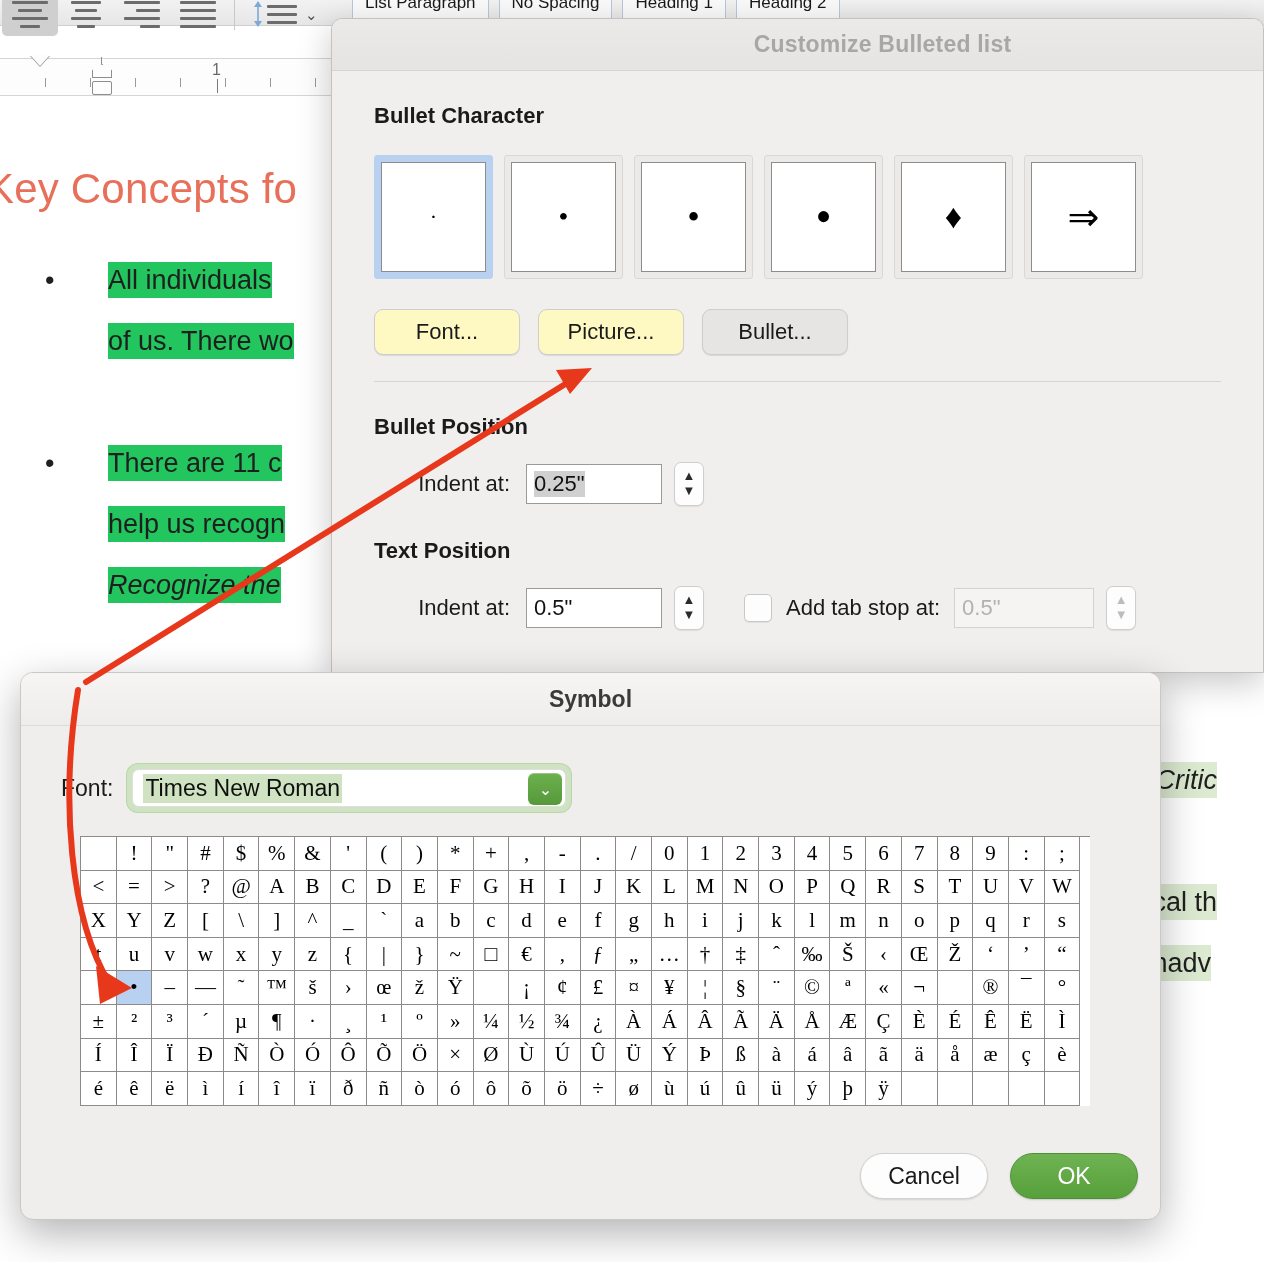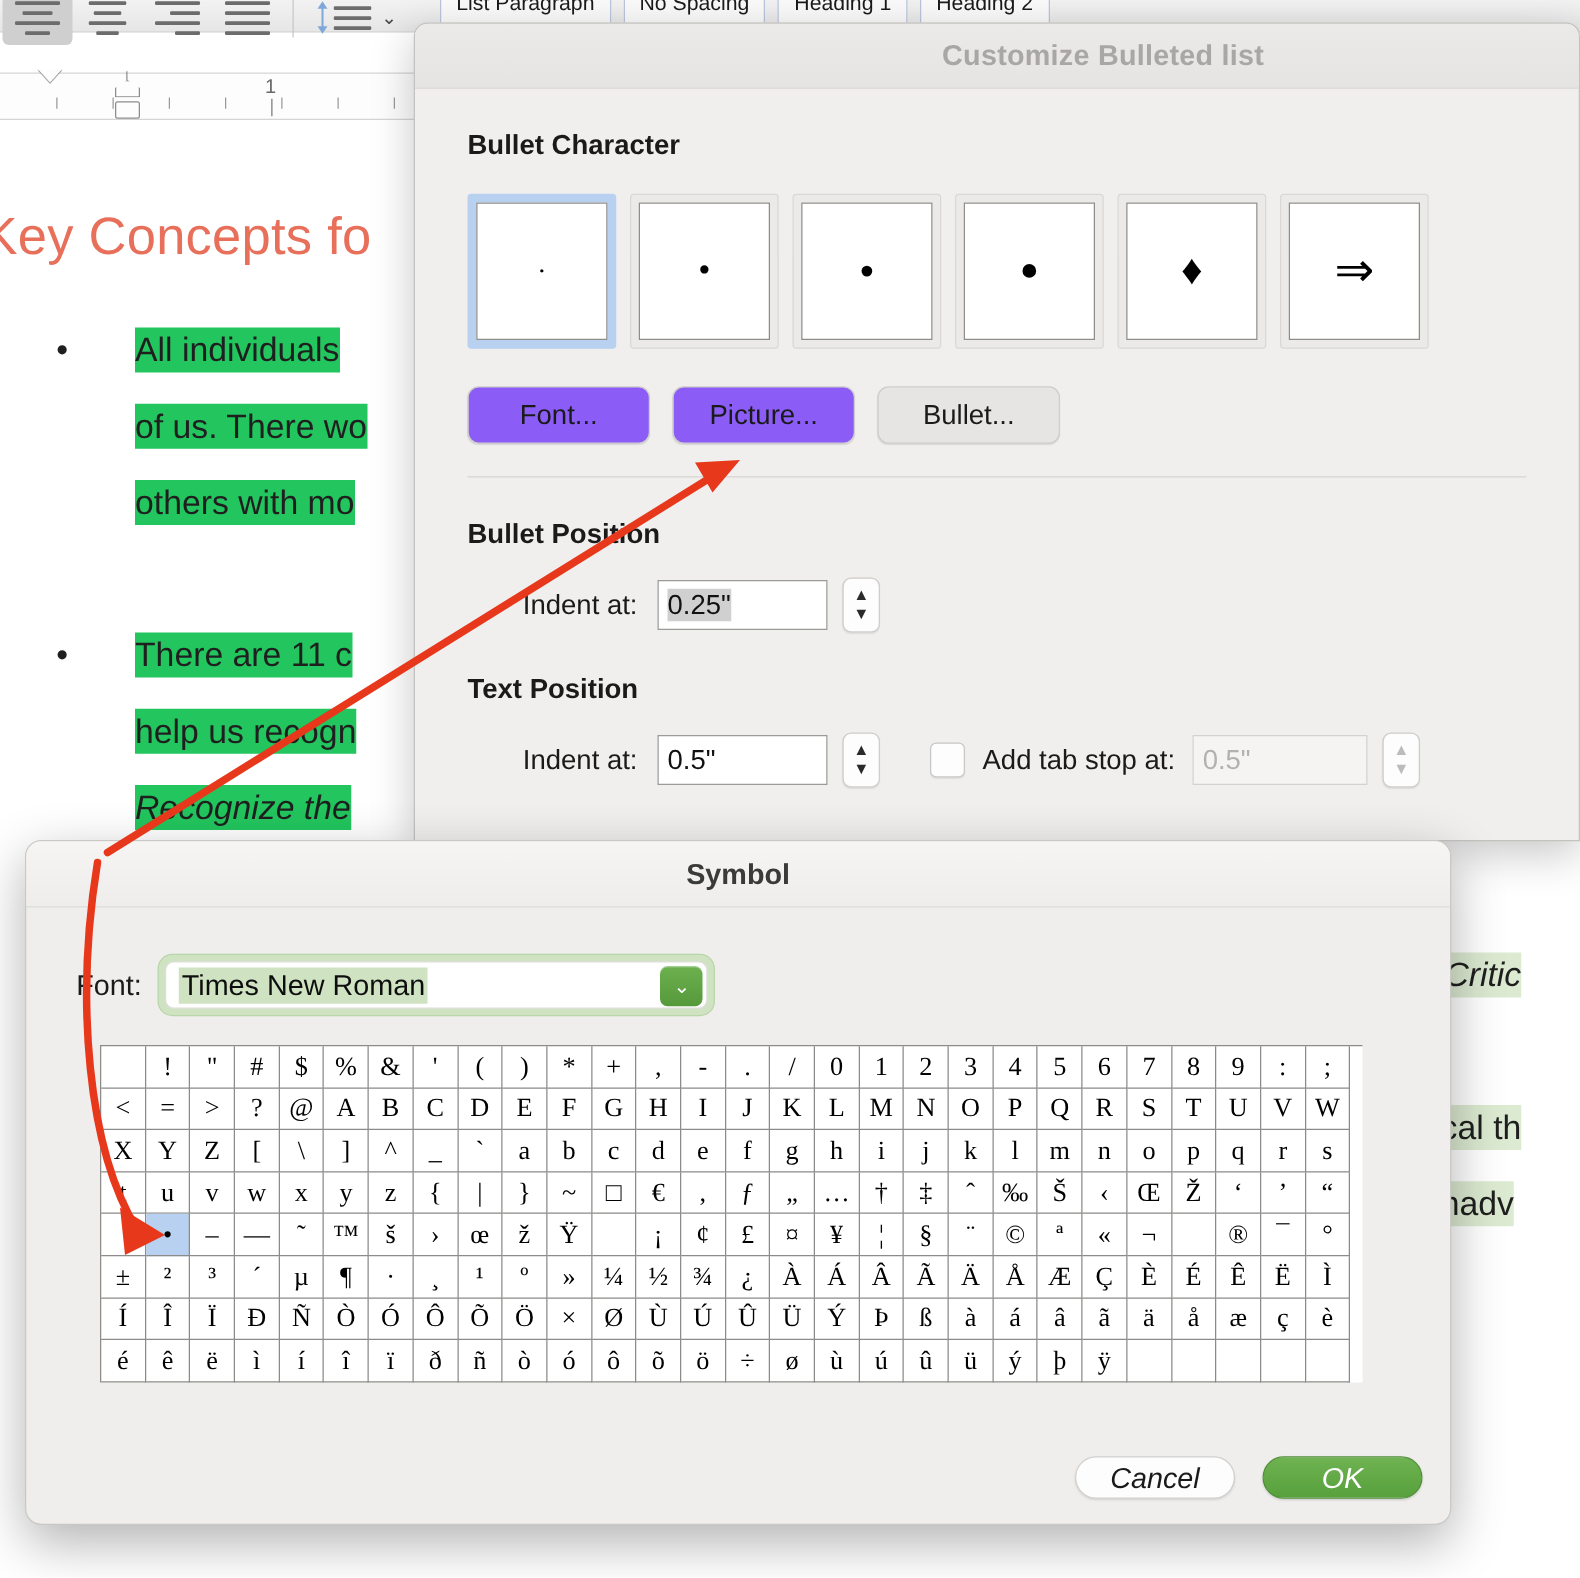--- a/index.html
+++ b/index.html
@@ -128,21 +128,21 @@
   .swatch .inner {
     width:100%; height:100%; background:#fff; border:1px solid #8e8d8b;
     display:flex; align-items:center; justify-content:center;
     font-family:"Liberation Serif", serif; color:#000; line-height:1;
   }
   .sw0 .inner{font-size:22px}.sw1 .inner{font-size:28px}.sw2 .inner{font-size:36px}
   .sw3 .inner{font-size:46px}.sw4 .inner{font-size:34px}.sw5 .inner{font-size:38px}
 
   .btn-row { display:flex; gap:18px; margin-top:30px; }
   .mbtn {
-    min-width:146px; height:46px; border-radius:9px; background:#8b5cf6;
+    min-width:146px; height:46px; border-radius:9px; background:#fef9c3;
     border:1px solid #cfcecc; box-shadow:0 1px 1px rgba(0,0,0,0.10);
     font-size:22px; color:#1a1a1a; display:flex; align-items:center; justify-content:center;
     padding:0 14px;
   }
   .mbtn.pressed { background:#e6e5e3; }
 
   .divider { height:1px; background:#d6d5d3; margin:26px 0 0; }
 
   .field-row { display:flex; align-items:center; margin-top:22px; }
   .field-label { font-size:22px; color:#1a1a1a; width:152px; text-align:right; padding-right:16px; }
@@ -208,22 +208,22 @@
     width:35.7px; height:33.6px;
     border-right:1px solid #8c8b89; border-bottom:1px solid #8c8b89;
     display:flex; align-items:center; justify-content:center;
     font-family:"Liberation Serif", serif; font-size:21px; color:#000;
     overflow:hidden;
   }
   .sym-cell.sel { background:#b9d1f0; }
 
   .foot-btns { position:absolute; right:22px; bottom:20px; display:flex; align-items:center; gap:22px; }
   .fbtn {
-    min-width:128px; height:34px; border-radius:23px; font-size:23px;
-    display:flex; align-items:center; justify-content:center; padding:0 22px;font-style:italic;
+    min-width:128px; height:46px; border-radius:23px; font-size:23px;
+    display:flex; align-items:center; justify-content:center; padding:0 22px;
   }
   .fbtn.cancel { background:#fdfdfd; color:#1a1a1a; border:1px solid #d2d1cf; box-shadow:0 1px 2px rgba(0,0,0,0.12); }
   .fbtn.ok { background:linear-gradient(#6fb352,#57a03c); color:#fff; border:1px solid #4e8f36; box-shadow:0 1px 2px rgba(0,0,0,0.16); }
 
   
   #annot { position:absolute; inset:0; pointer-events:none; }
 </style>
 </head>
 <body>
 
@@ -297,23 +297,20 @@
 
   <div class="doc-heading">Key Concepts fo</div>
 
   <div class="doc-body">
     <div class="doc-line">
       <span class="doc-bullet">•</span>
       <span class="txt"><span class="hl">All individuals</span></span>
     </div>
     <div class="doc-line">
       <span class="txt"><span class="hl">of us. There wo</span></span>
-    </div>
-    <div class="doc-line">
-      <span class="txt"><span class="hl">others with mo</span></span>
     </div>
     <div class="doc-line"></div>
     <div class="doc-line">
       <span class="doc-bullet">•</span>
       <span class="txt"><span class="hl">There are 11 c</span></span>
     </div>
     <div class="doc-line">
       <span class="txt"><span class="hl">help us recogn</span></span>
     </div>
     <div class="doc-line">

